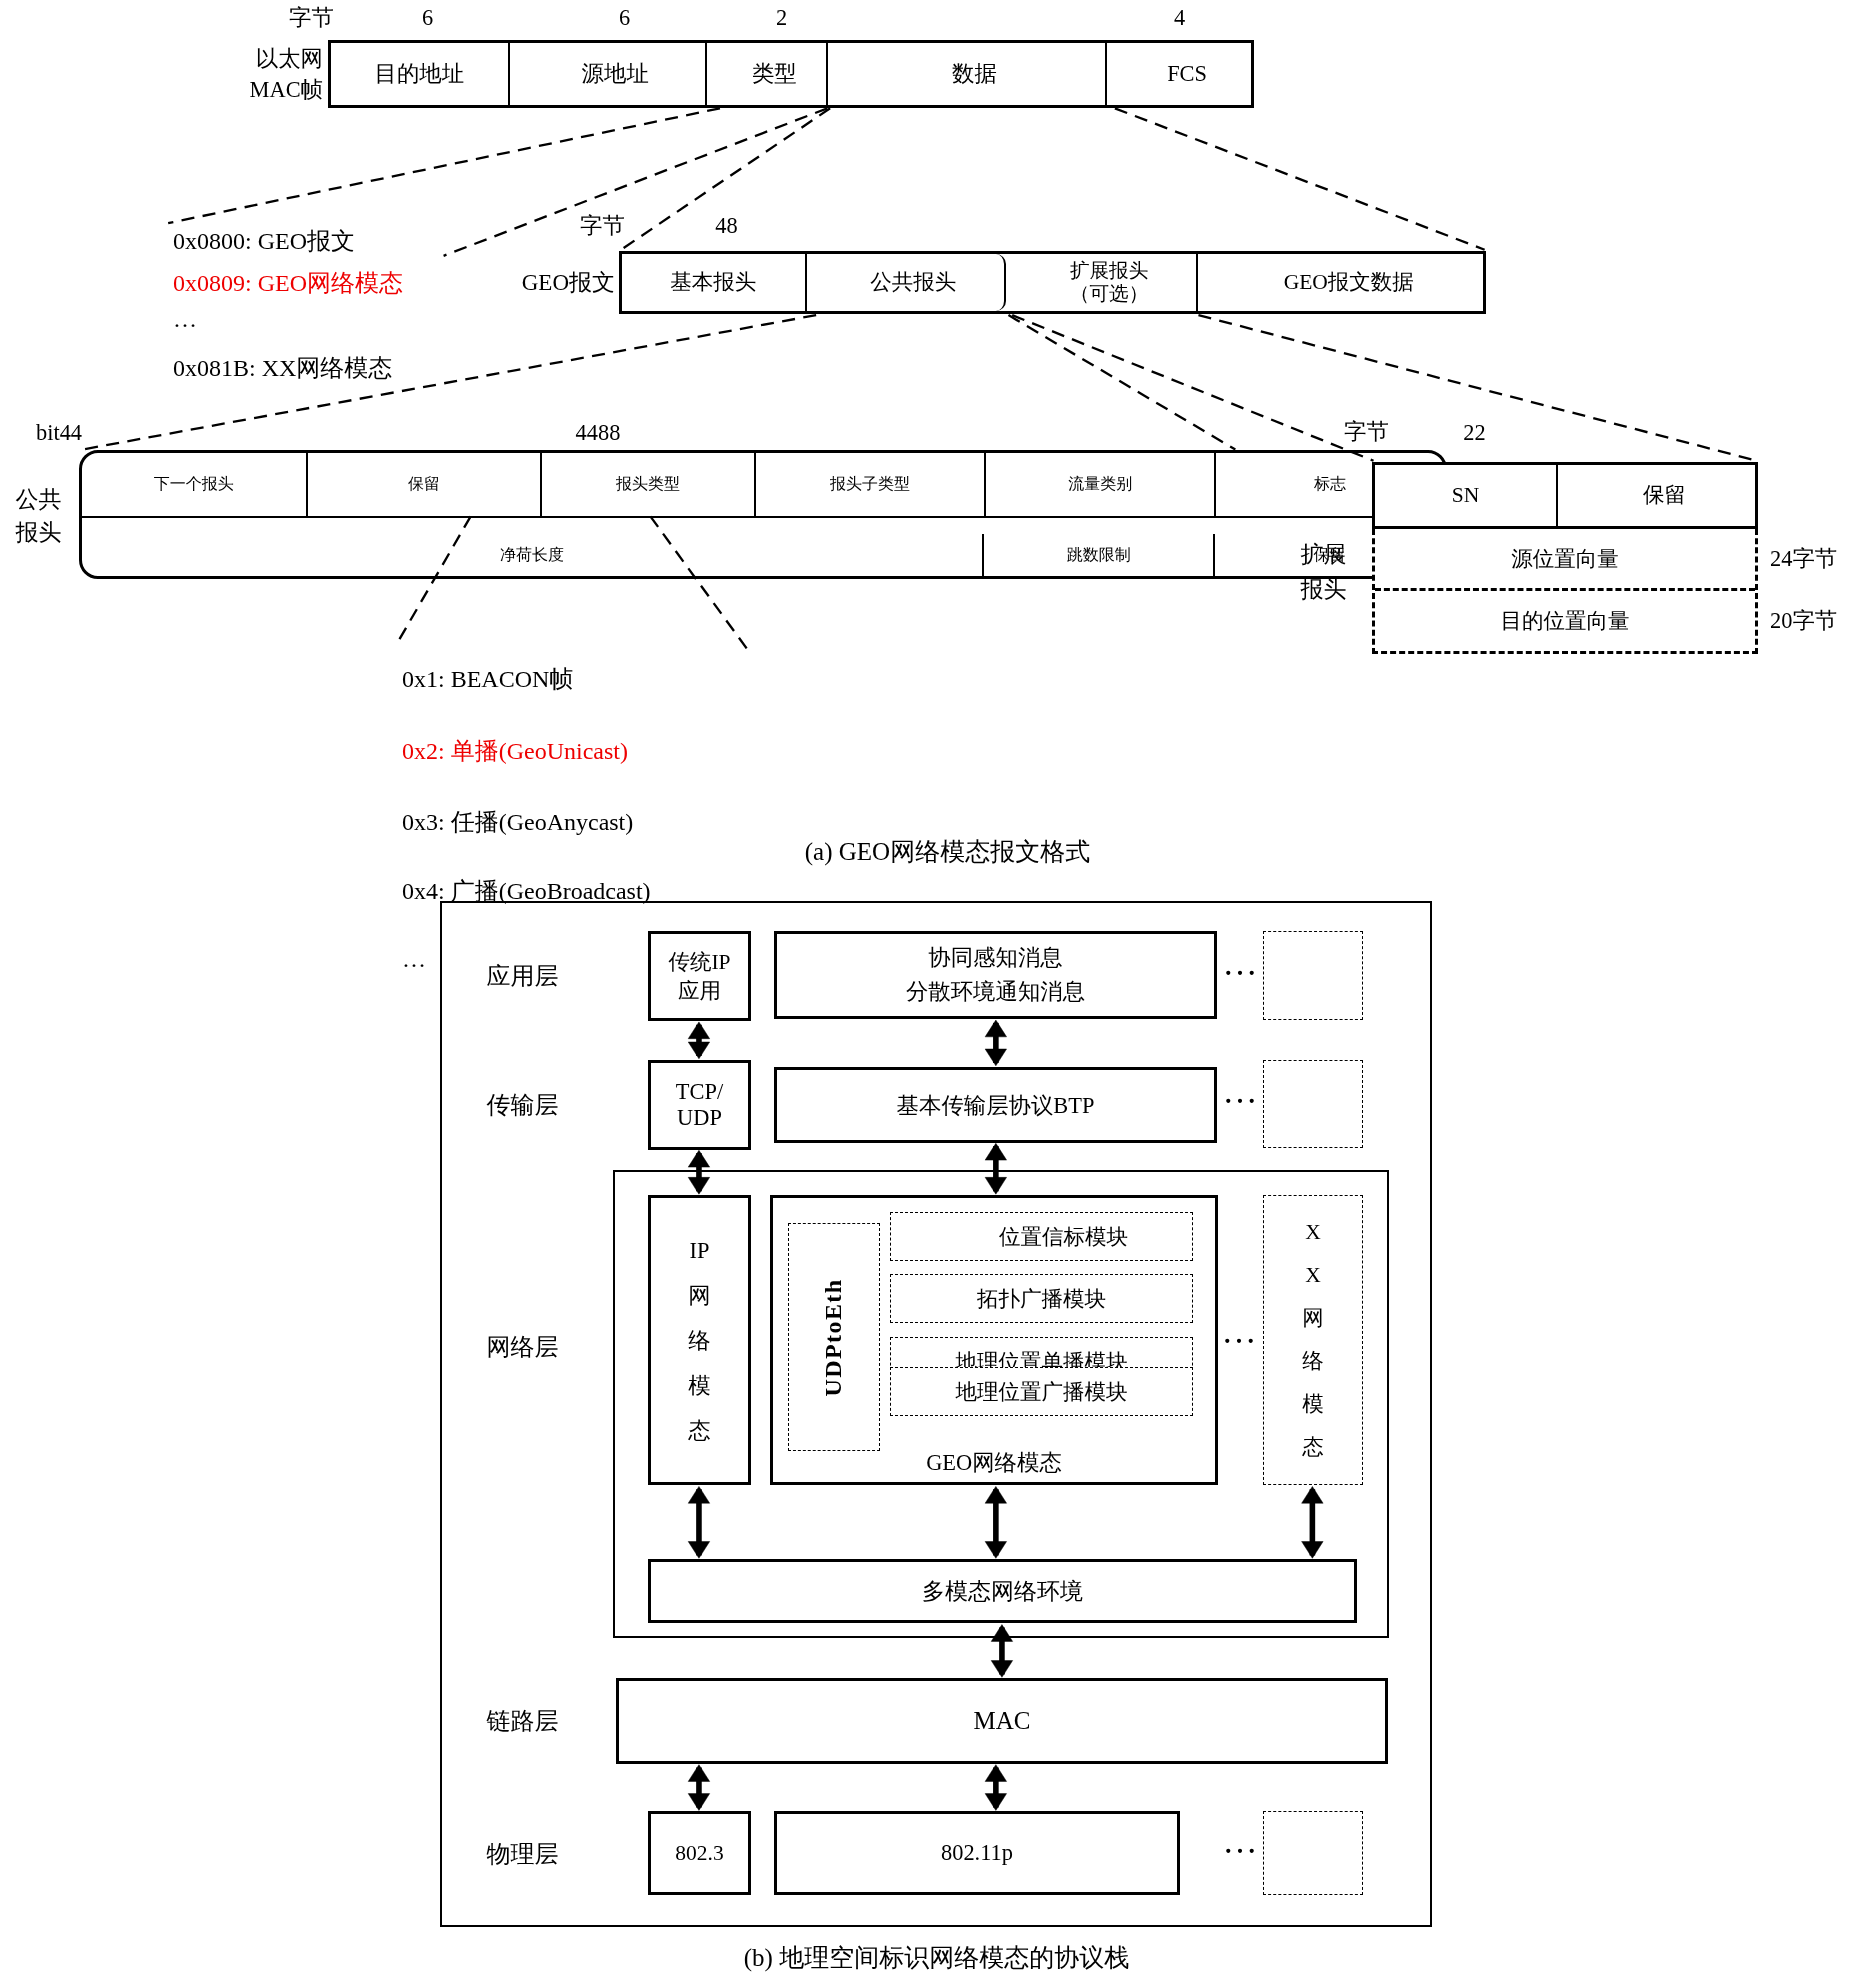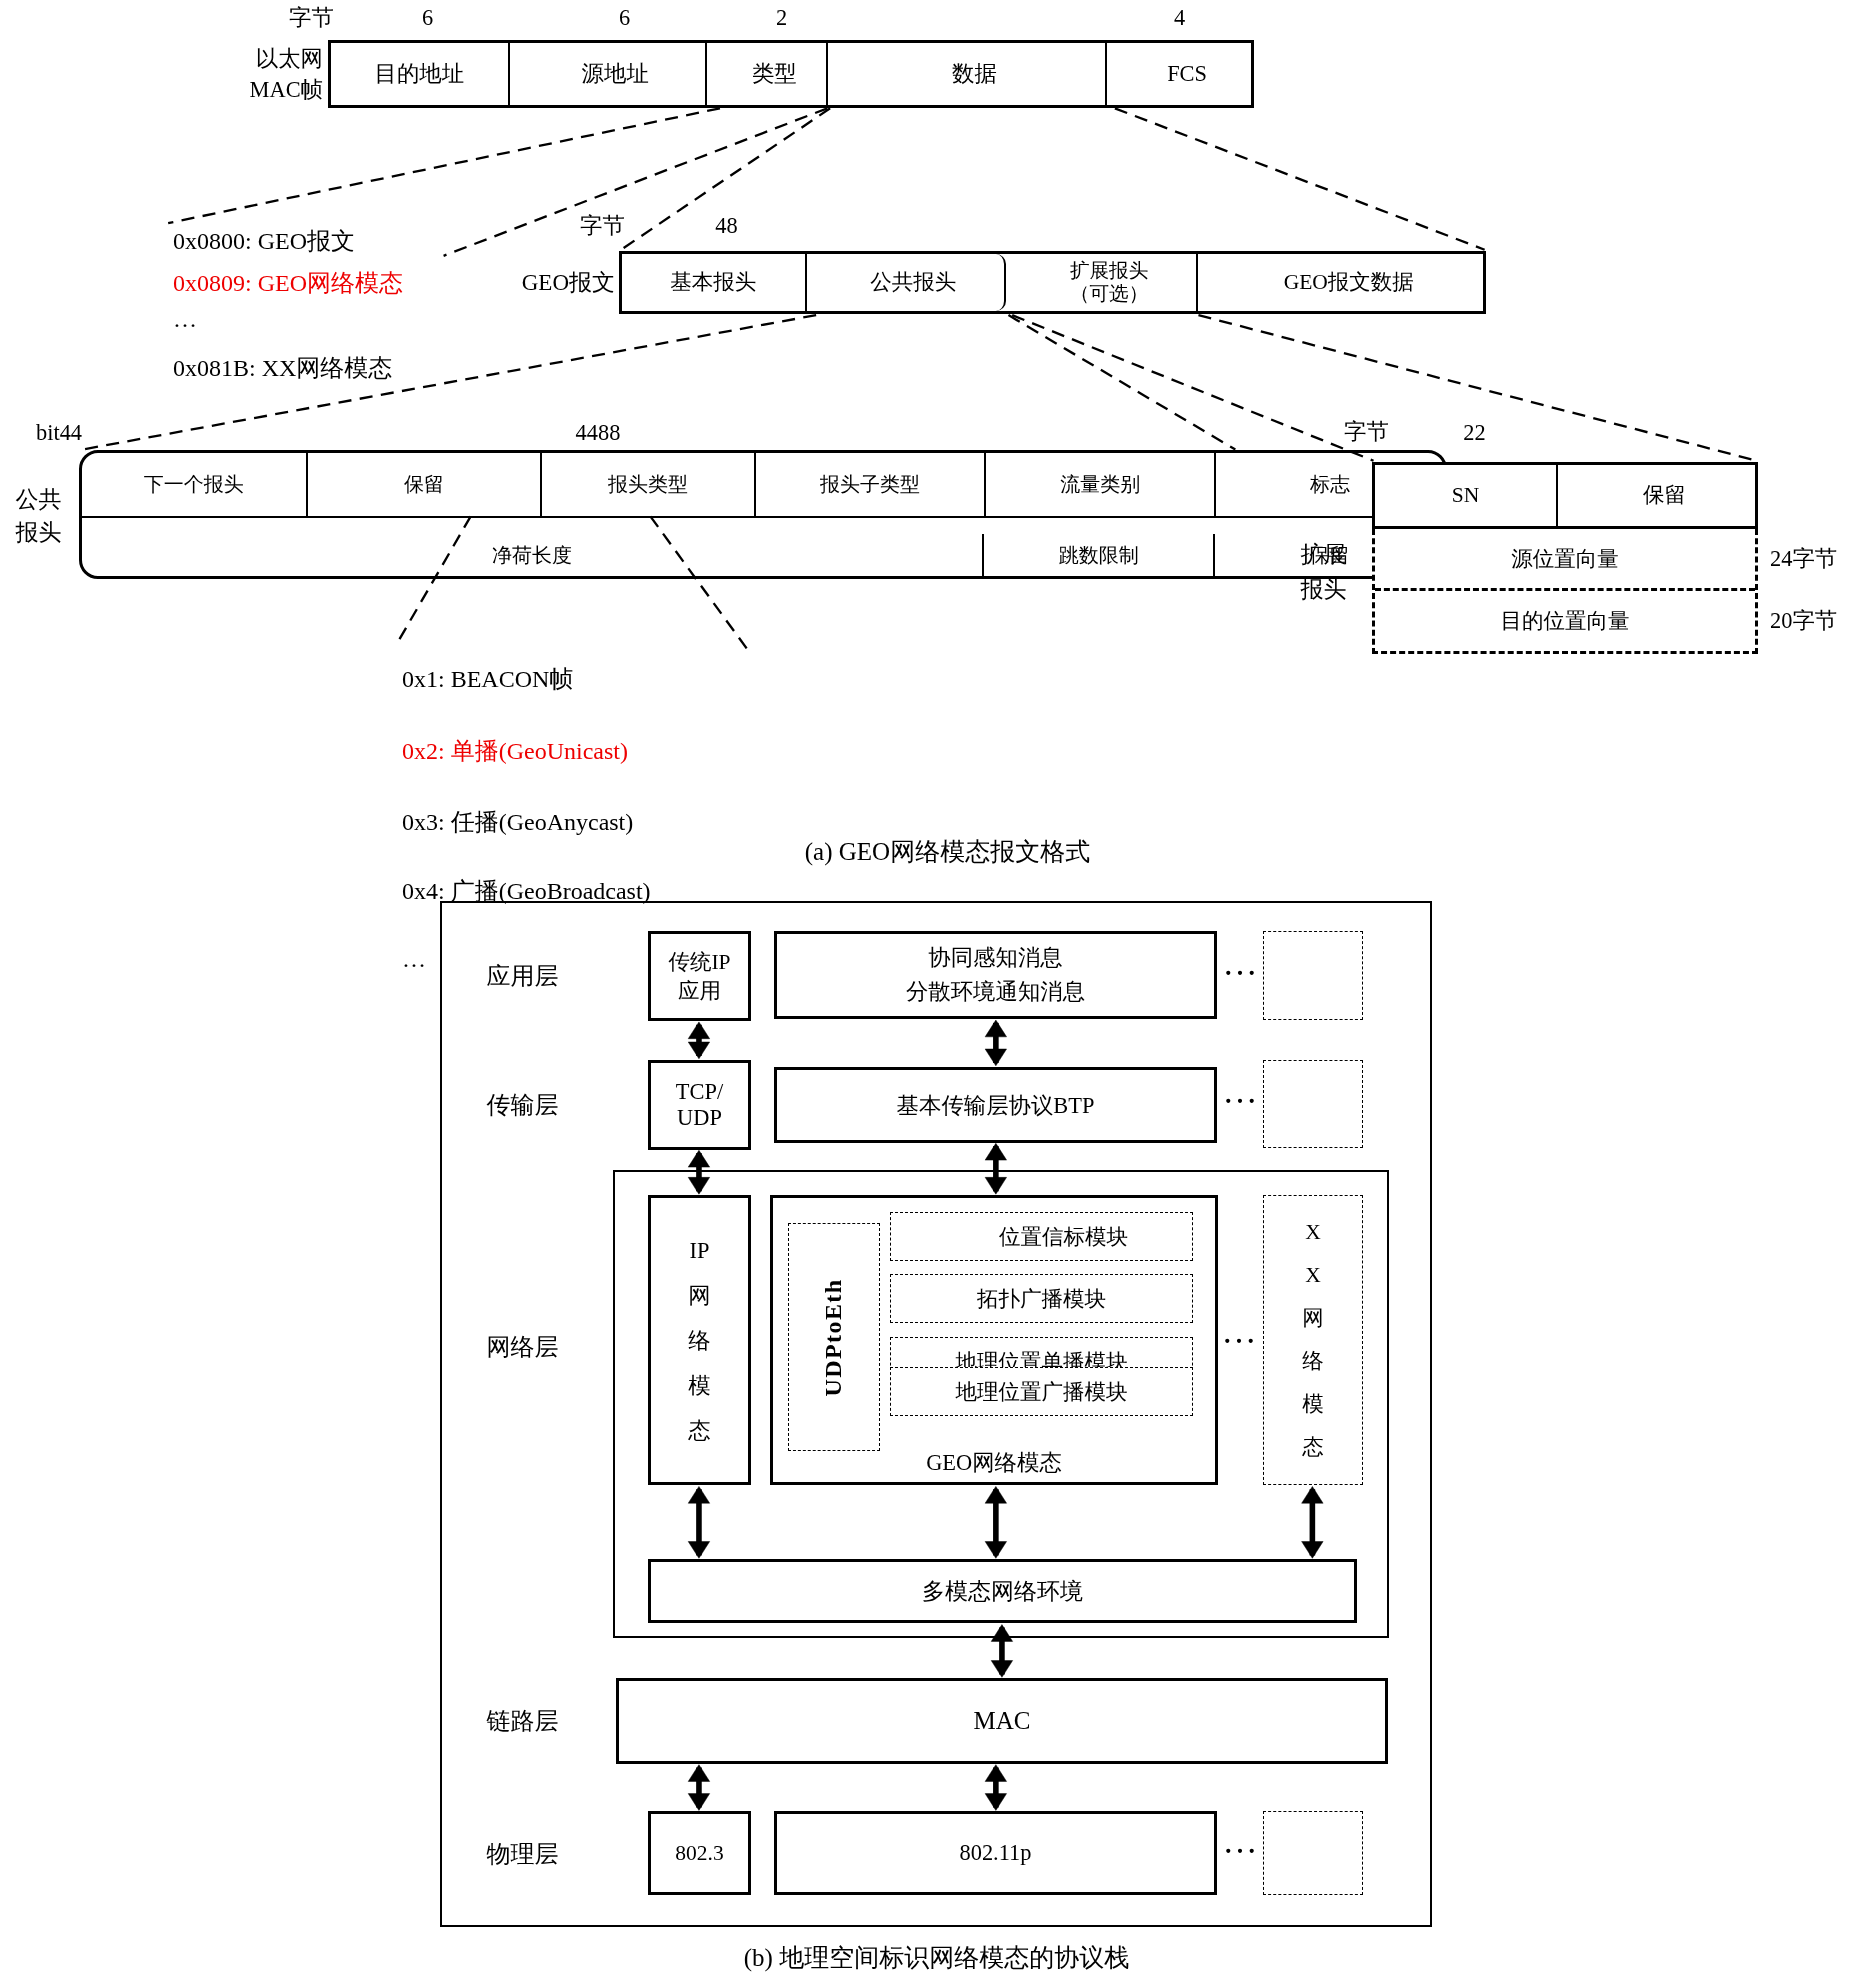--- a/index.html
+++ b/index.html
@@ -62,21 +62,21 @@
     <div class="cell" style="flex:402 0 0;font-size:19.6px;">扩展报头
 （可选）</div>
     <div class="cell last" style="flex:618 0 0;">GEO报文数据</div>
   </div>
 
   <div class="lbl left" style="left:36px;top:418px;width:89px;height:29px;font-size:22.4px;">bit44</div>
   <div class="lbl" style="left:556px;top:418px;width:84px;height:29px;font-size:22.4px;">4488</div>
   <div class="lbl" style="left:0px;top:475px;width:77px;height:82px;font-size:23px;line-height:33px;">公共
 报头</div>
 
-  <div class="abs frame" style="left:79px;top:450px;width:1368px;height:129px;flex-direction:column;font-size:20px;border-radius:19px;">
+  <div class="abs frame" style="left:79px;top:450px;width:1368px;height:129px;flex-direction:column;font-size:16px;border-radius:19px;">
     <div class="tblrow" style="height:63px;border-bottom:2.8px solid #000;">
       <div class="cell" style="flex:410 0 0;">下一个报头</div>
       <div class="cell" style="flex:427 0 0;">保留</div>
       <div class="cell" style="flex:388 0 0;">报头类型</div>
       <div class="cell" style="flex:419 0 0;">报头子类型</div>
       <div class="cell" style="flex:418 0 0;">流量类别</div>
       <div class="cell last" style="flex:418 0 0;">标志</div>
     </div>
     <div class="tblrow" style="flex:1;">
       <div class="cell" style="flex:1644 0 0;">净荷长度</div>
@@ -151,21 +151,21 @@
 X
 网
 络
 模
 态</div>
   <div class="abs solidbox" style="left:648px;top:1559px;width:709px;height:64px;font-size:23px;">多模态网络环境</div>
 
   <div class="abs solidbox" style="left:616px;top:1678px;width:772px;height:86px;font-size:25px;">MAC</div>
 
   <div class="abs solidbox" style="left:648px;top:1811px;width:103px;height:84px;font-size:21.5px;">802.3</div>
-  <div class="abs solidbox" style="left:774px;top:1811px;width:443px;height:84px;font-size:22.4px;text-align:right;">802.11p</div>
+  <div class="abs solidbox" style="left:774px;top:1811px;width:406px;height:84px;font-size:22.4px;text-align:right;">802.11p</div>
   <div class="lbl dots" style="left:1217px;top:1821px;width:47px;height:42px;">…</div>
   <div class="abs dashbox" style="left:1263px;top:1811px;width:100px;height:84px;"></div>
 
   <div class="lbl" style="left:598px;top:1940px;width:677px;height:36px;font-size:25px;">(b) 地理空间标识网络模态的协议栈</div>
 
   <svg width="1875" height="1985" viewBox="0 0 4016 4252">
     <g stroke="#000" stroke-width="5" stroke-dasharray="28 18">
       <line x1="1542" y1="232" x2="360" y2="478"></line>
       <line x1="1772" y1="232" x2="950" y2="548"></line>
       <line x1="1778" y1="232" x2="1330" y2="535"></line>

